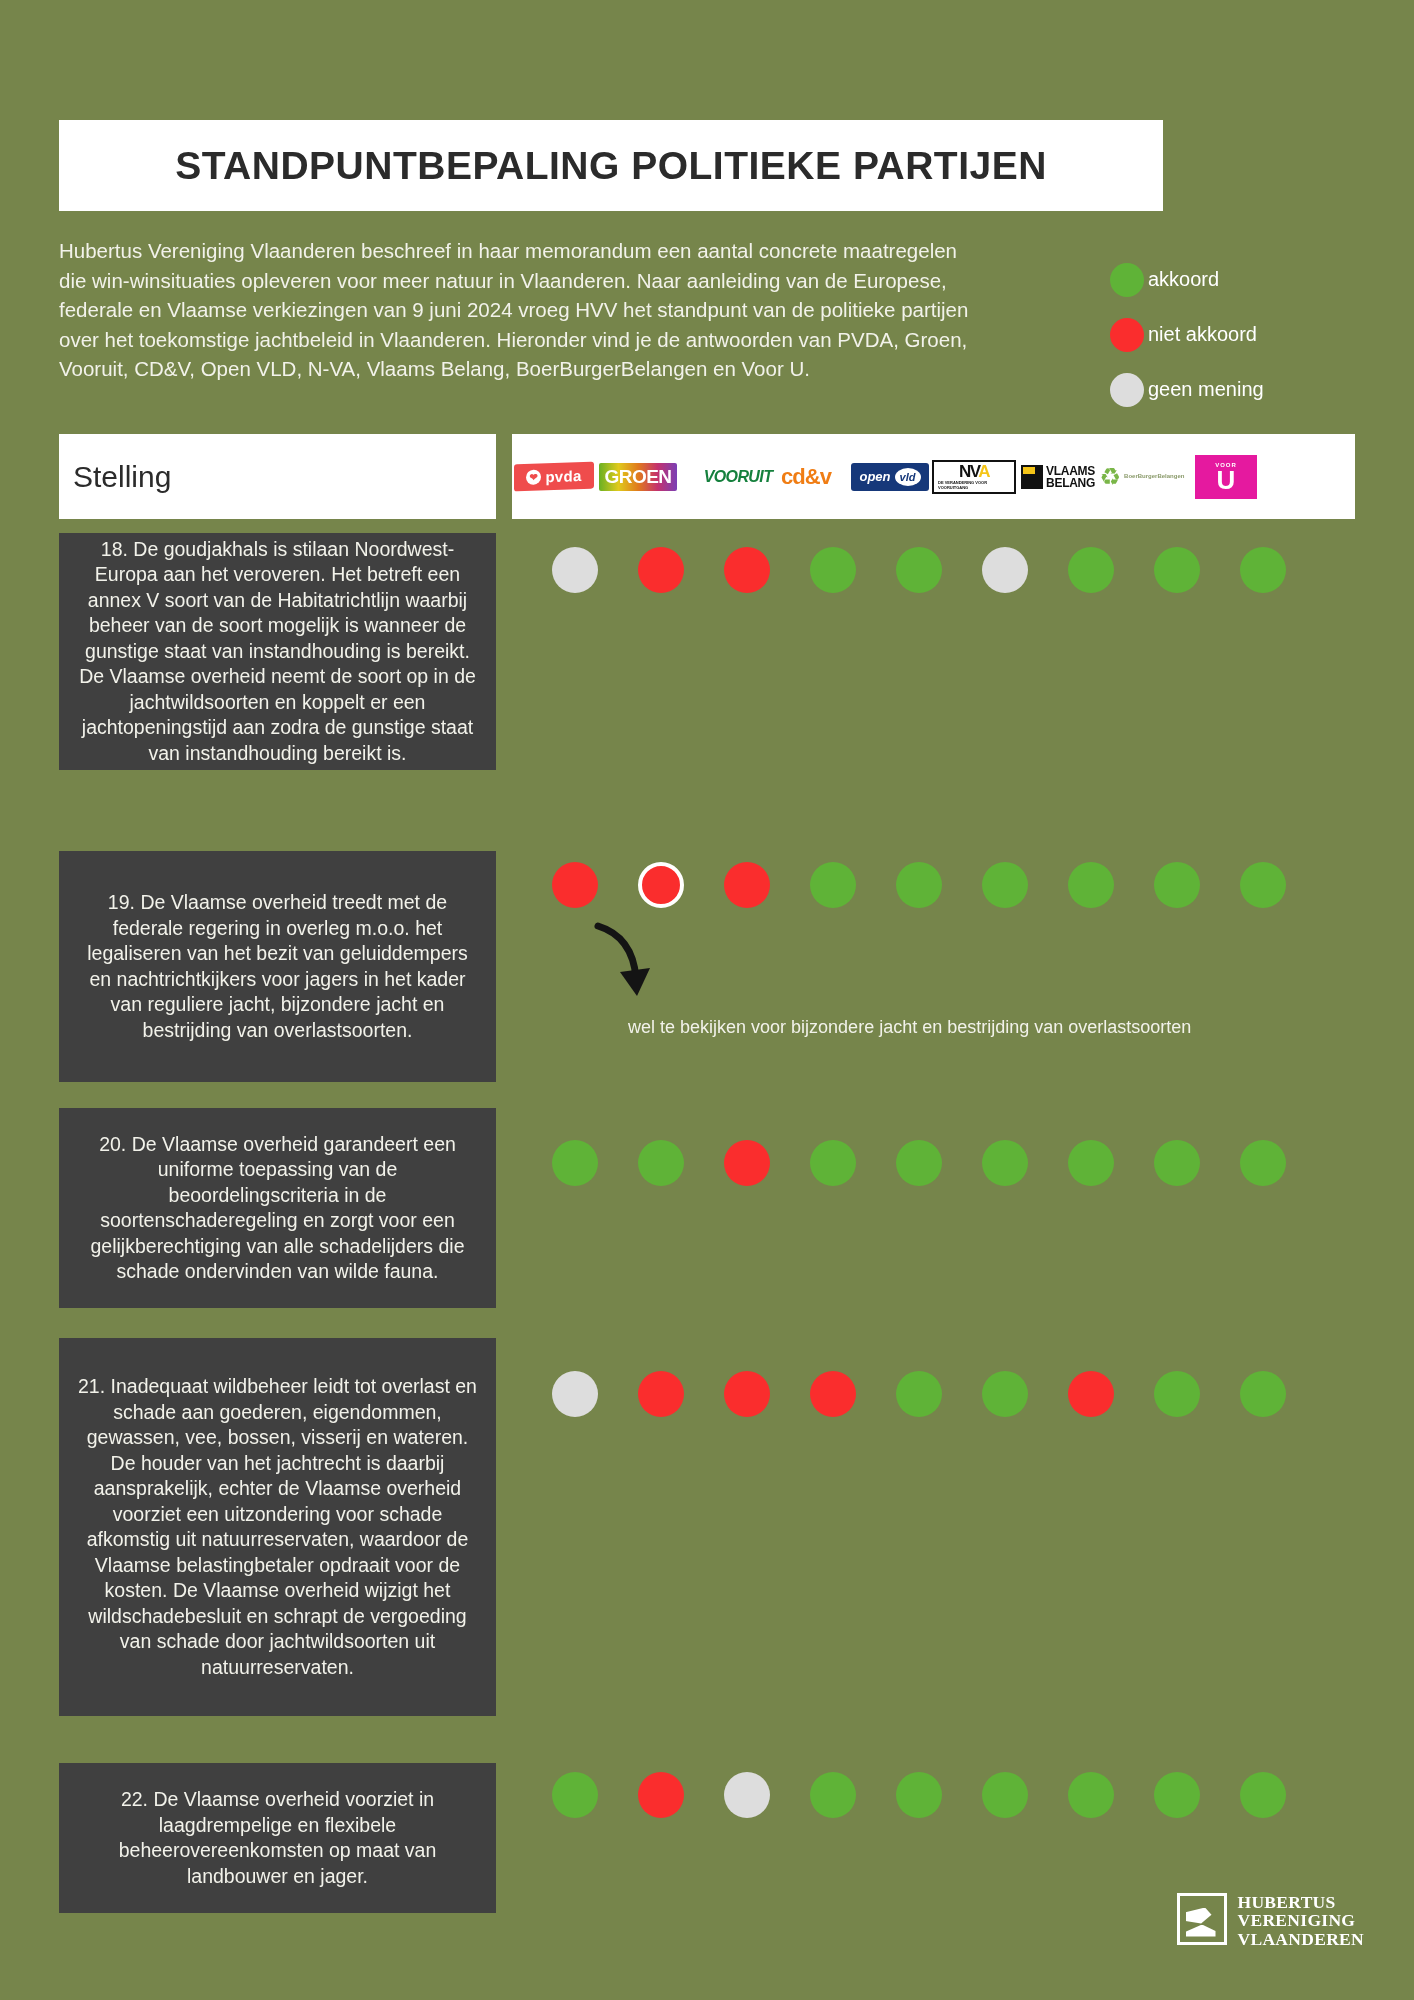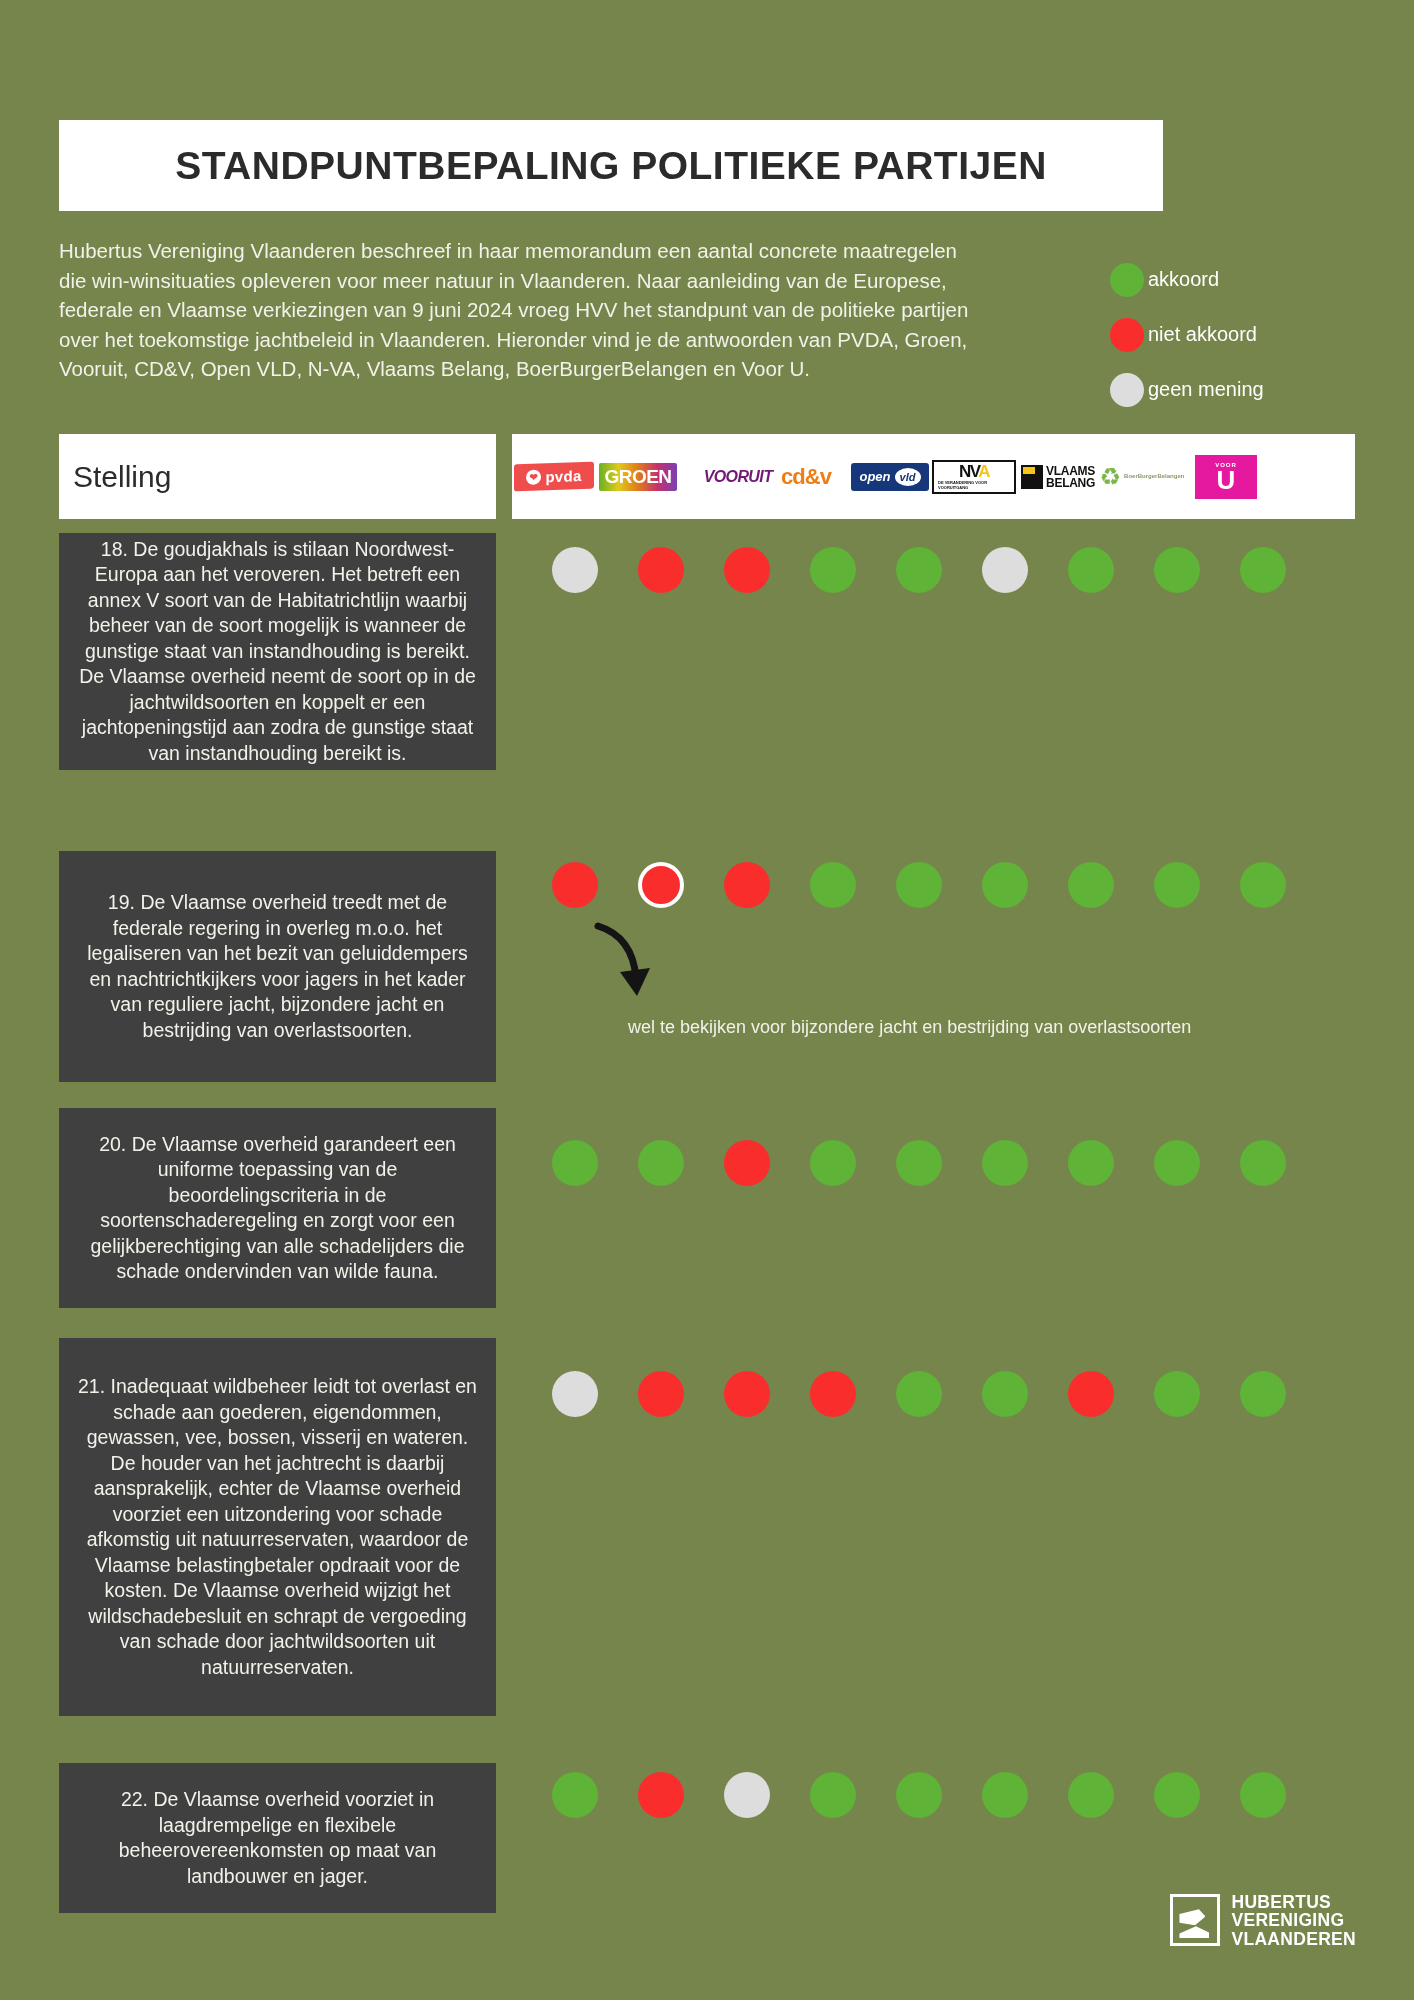--- a/index.html
+++ b/index.html
@@ -128,21 +128,21 @@
     margin-right: 4px;
   }
   .lg-groen {
     font-size: 19px; font-weight: 800; letter-spacing: -0.5px;
     color: #fff;
     padding: 3px 5px;
     background: linear-gradient(90deg,#6ab023 0%,#e0ca1c 25%,#e07a1c 50%,#c4326d 75%,#7a3fb5 100%);
     border-radius: 2px;
   }
   .lg-vooruit {
-    font-size: 16px; font-weight: 800; color: #701a75;
+    font-size: 16px; font-weight: 800; color: #15803d;
     font-style: italic; letter-spacing: -0.6px; margin-left: 32px;
   }
   .lg-cdv {
     font-size: 22px; font-weight: 800; color: #f07d14; letter-spacing: -1px;
   }
   .lg-openvld {
     background: #16387a; border-radius: 3px;
     padding: 5px 8px; display:flex; align-items:center;
   }
   .lg-openvld .o { color:#fff; font-style: italic; font-size: 13px; font-weight:600; }
@@ -216,24 +216,24 @@
     font-size: 18px;
     color: #f2f2ea;
   }
   .note-arrow {
     position: absolute;
   }
 
   
   .hvv {
     position: absolute;
-    right: 58px;
+    right: 50px;
     bottom: 52px;
     display: flex;
-    align-items: center;
+    font-family: Liberation Serif, serif;
   }
   .hvv .mark {
     width: 50px; height: 52px;
     border: 3px solid #ffffff;
     margin-right: 11px;
     position: relative;
     box-sizing: border-box;
     overflow: hidden;
   }
   .hvv .mark:before {

